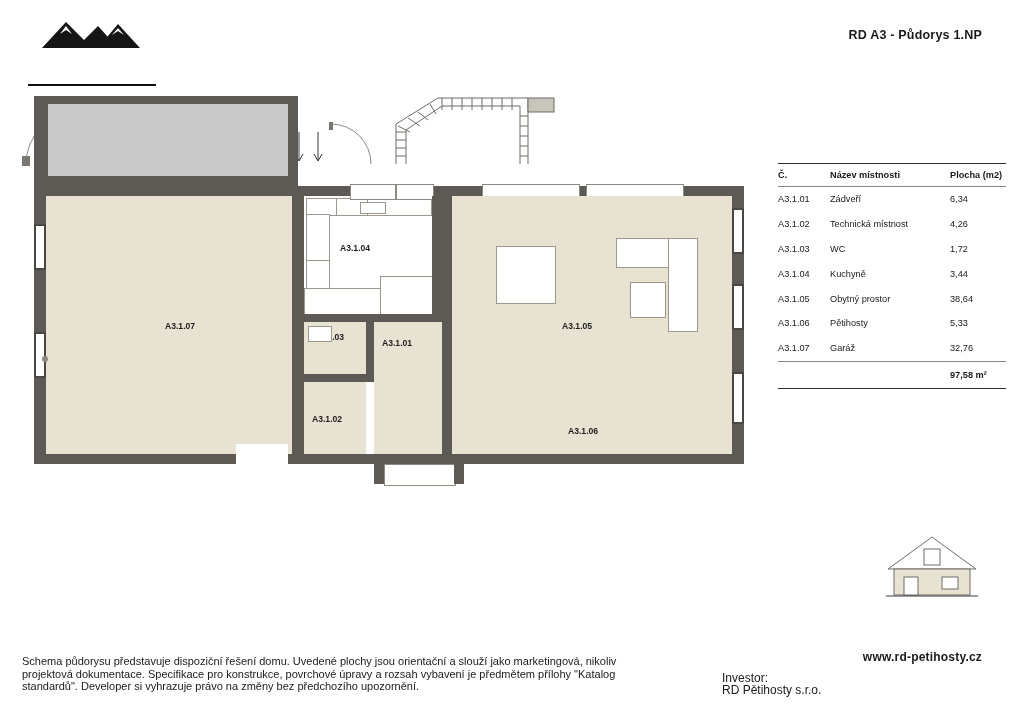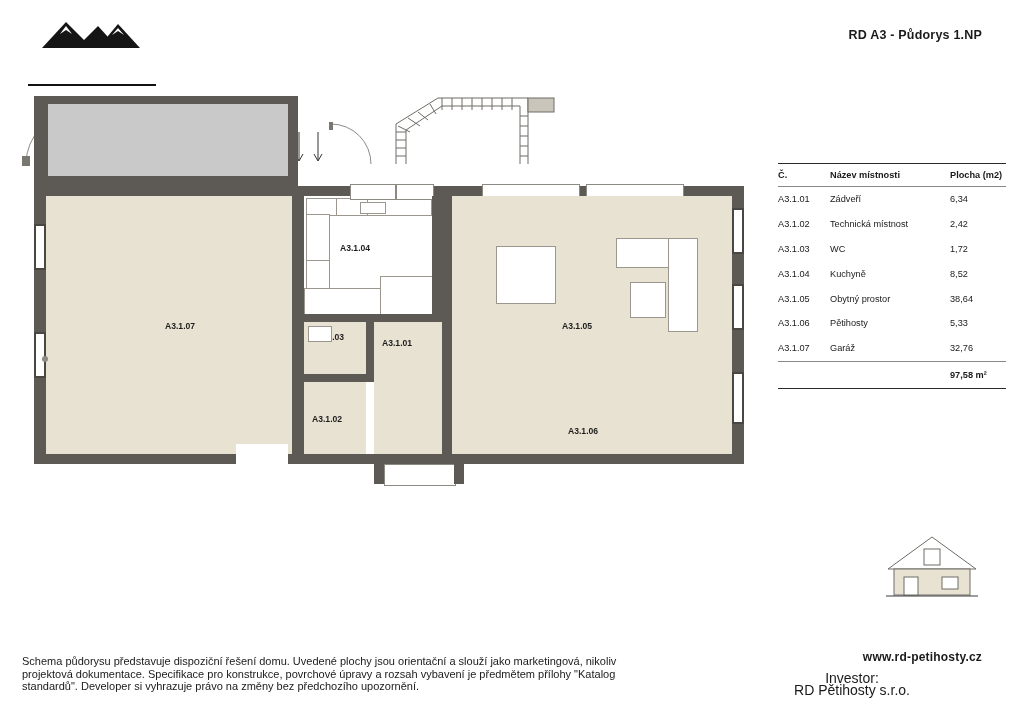--- a/index.html
+++ b/index.html
@@ -127,22 +127,22 @@
     right: 42px; top: 650px;
     font-size: 12px;
     font-weight: bold;
     letter-spacing: .2px;
     text-align: right;
     width: 260px;
   }
   .investor {
     position: absolute;
     right: 42px; top: 672px;
-    font-size: 14px;
-    text-align: center;
+    font-size: 12px;
+    text-align: left;
     width: 260px;
     line-height: 12px;
   }
   .investor b { font-weight: normal; }
 </style>
 </head>
 <body>
 
 <div class="page">
 
@@ -336,31 +336,31 @@
     <div class="rule-thin"></div>
 
     <div class="trow">
       <div class="c-code">A3.1.01</div>
       <div class="c-name">Zádveří</div>
       <div class="c-area">6,34</div>
     </div>
     <div class="trow">
       <div class="c-code">A3.1.02</div>
       <div class="c-name">Technická místnost</div>
-      <div class="c-area">2,42</div>
+      <div class="c-area">4,26</div>
     </div>
     <div class="trow">
       <div class="c-code">A3.1.03</div>
       <div class="c-name">WC</div>
       <div class="c-area">1,72</div>
     </div>
     <div class="trow">
       <div class="c-code">A3.1.04</div>
       <div class="c-name">Kuchyně</div>
-      <div class="c-area">8,52</div>
+      <div class="c-area">3,44</div>
     </div>
     <div class="trow">
       <div class="c-code">A3.1.05</div>
       <div class="c-name">Obytný prostor</div>
       <div class="c-area">38,64</div>
     </div>
     <div class="trow">
       <div class="c-code">A3.1.06</div>
       <div class="c-name">Pětihosty</div>
       <div class="c-area">5,33</div>

